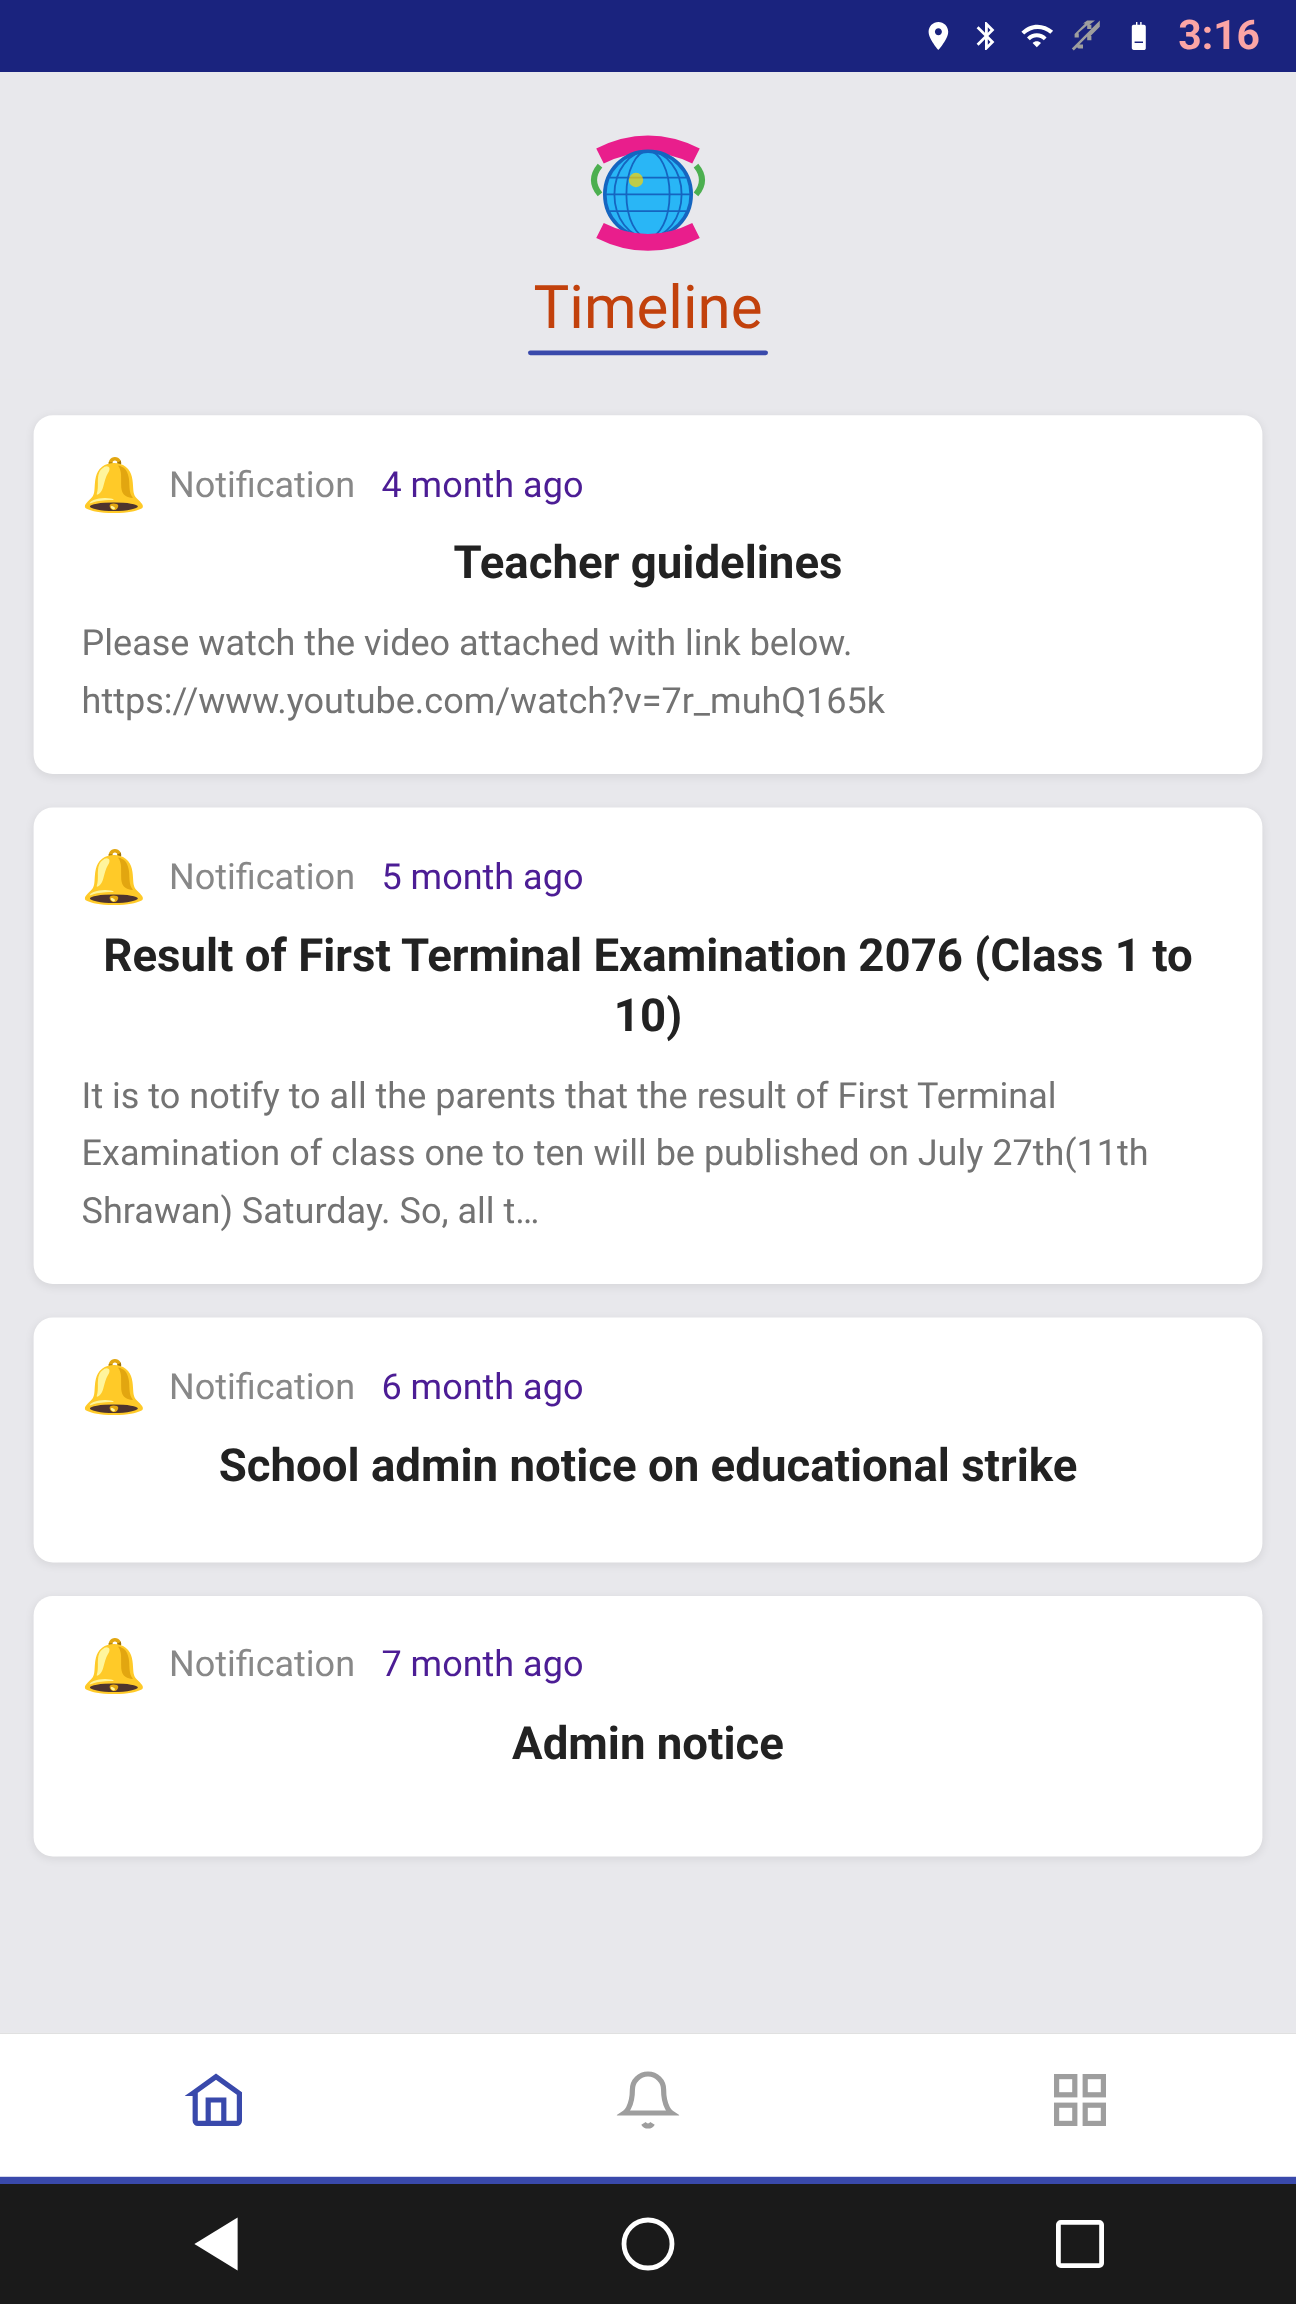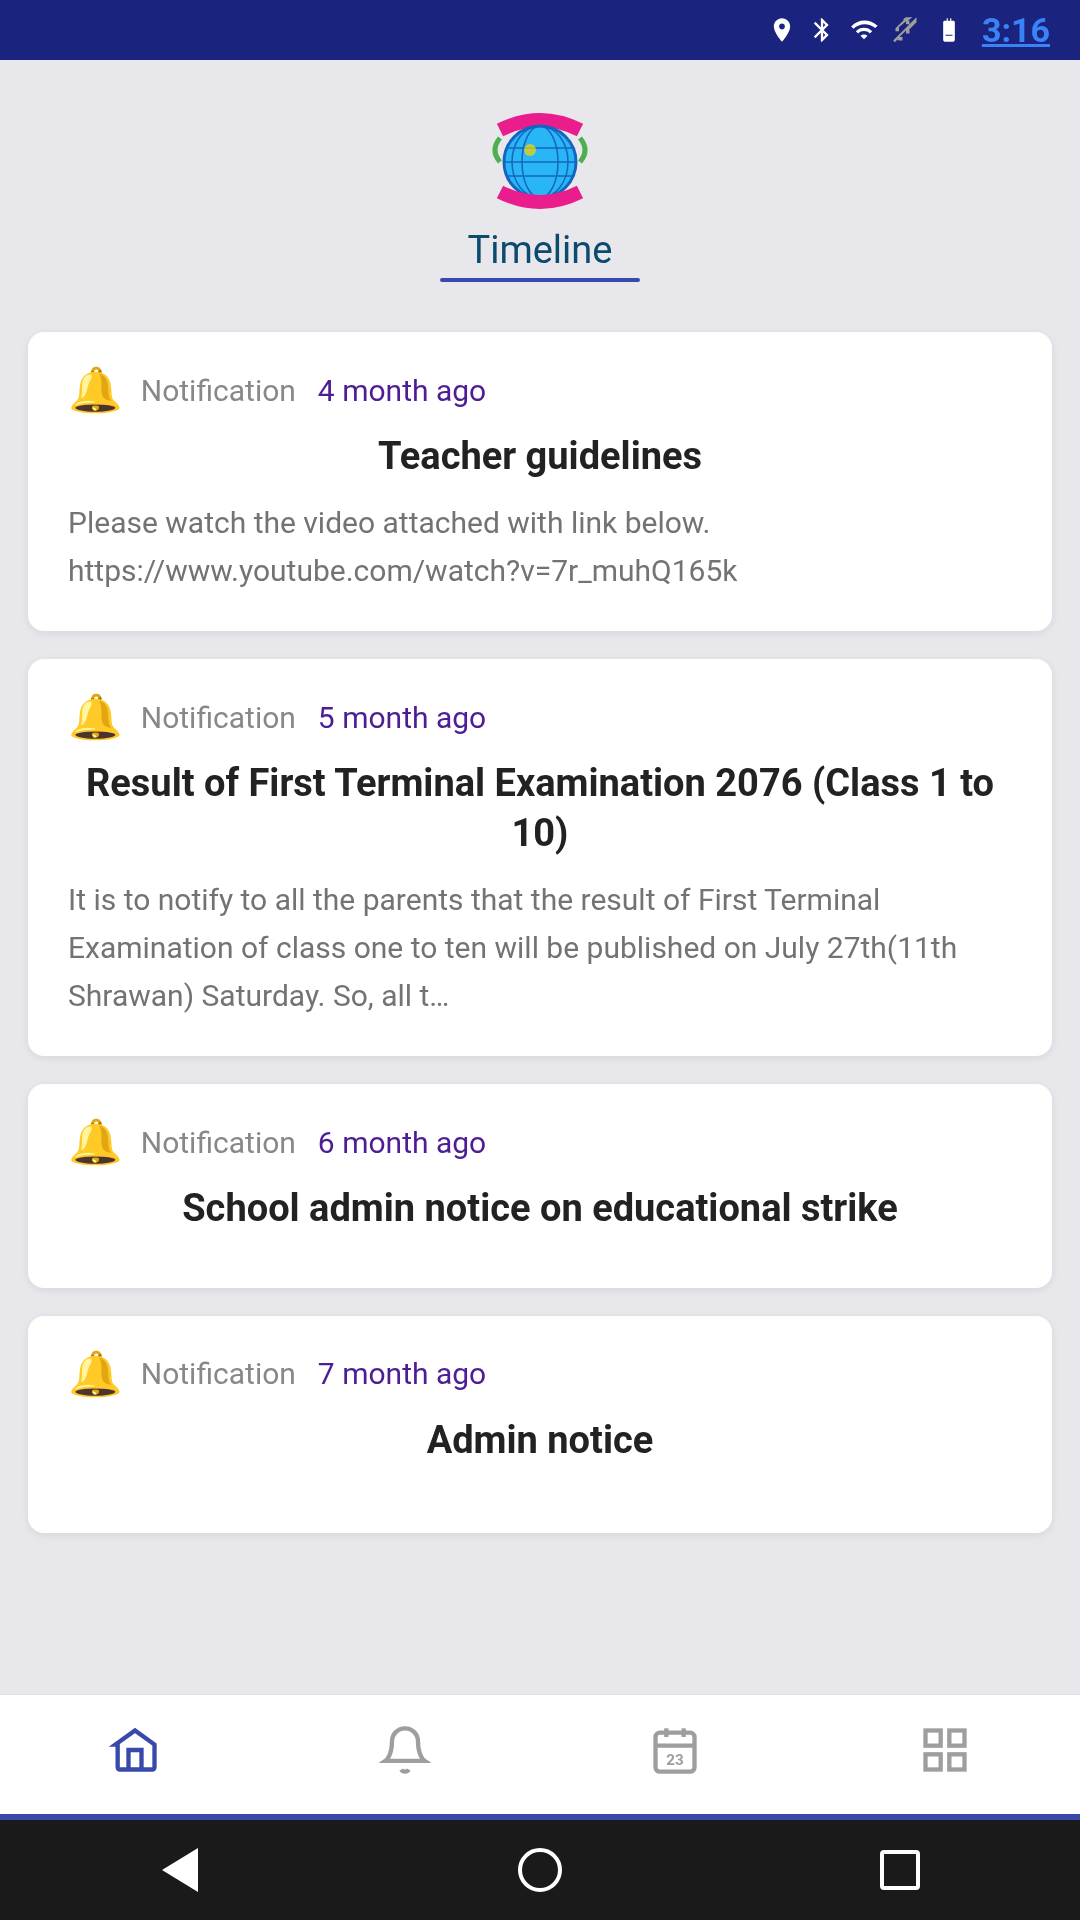--- a/index.html
+++ b/index.html
@@ -18,24 +18,23 @@
     .status-bar {
       width: 100%;
       height: 60px;
       background-color: #1a237e;
       display: flex;
       align-items: center;
       justify-content: flex-end;
       padding: 0 30px;
     }
     .status-bar-time {
-      color: #3b82f6;
+      color: #fca5a5;
       font-size: 34px;
       font-weight: bold;
-      text-decoration: underline;
     }
     .status-bar-icons {
       display: flex;
       align-items: center;
       gap: 12px;
       margin-right: 16px;
     }
     .status-bar-icons svg {
       fill: white;
     }
@@ -55,22 +54,22 @@
       margin-bottom: 8px;
     }
 
     .title-underline-wrapper {
       display: flex;
       flex-direction: column;
       align-items: center;
     }
 
     .page-title {
-      font-size: 38px;
-      color: #0c4a6e;
+      font-size: 50px;
+      color: #c2410c;
       font-weight: 400;
       margin-bottom: 6px;
     }
 
     .title-underline {
       width: 200px;
       height: 4px;
       background-color: #3949ab;
       border-radius: 2px;
     }
@@ -324,29 +323,20 @@
     </svg>
   </div>
 
   <div class="nav-item">
     <svg viewBox="0 0 24 24" xmlns="http://www.w3.org/2000/svg" style="fill:none;stroke:#9e9e9e;stroke-width:2;">
       <path d="M18 8A6 6 0 006 8c0 7-3 9-3 9h18s-3-2-3-9" stroke="#9e9e9e" stroke-width="2" fill="none"></path>
       <path d="M13.73 21a2 2 0 01-3.46 0" stroke="#9e9e9e" stroke-width="2" fill="none"></path>
     </svg>
   </div>
 
-  <div class="nav-item">
-    <svg viewBox="0 0 24 24" xmlns="http://www.w3.org/2000/svg" style="fill:none;stroke:#9e9e9e;stroke-width:2;">
-      <rect x="3" y="4" width="18" height="18" rx="2" ry="2" stroke="#9e9e9e" stroke-width="2" fill="none"></rect>
-      <line x1="16" y1="2" x2="16" y2="6" stroke="#9e9e9e" stroke-width="2"></line>
-      <line x1="8" y1="2" x2="8" y2="6" stroke="#9e9e9e" stroke-width="2"></line>
-      <line x1="3" y1="10" x2="21" y2="10" stroke="#9e9e9e" stroke-width="2"></line>
-      <text x="12" y="19" text-anchor="middle" font-size="7" fill="#9e9e9e" stroke="none" font-weight="bold">23</text>
-    </svg>
-  </div>
 
   <div class="nav-item">
     <svg viewBox="0 0 24 24" xmlns="http://www.w3.org/2000/svg" style="fill:none;stroke:#9e9e9e;stroke-width:2;">
       <rect x="3" y="3" width="7" height="7" stroke="#9e9e9e" stroke-width="2" fill="none"></rect>
       <rect x="14" y="3" width="7" height="7" stroke="#9e9e9e" stroke-width="2" fill="none"></rect>
       <rect x="3" y="14" width="7" height="7" stroke="#9e9e9e" stroke-width="2" fill="none"></rect>
       <rect x="14" y="14" width="7" height="7" stroke="#9e9e9e" stroke-width="2" fill="none"></rect>
     </svg>
   </div>
 

